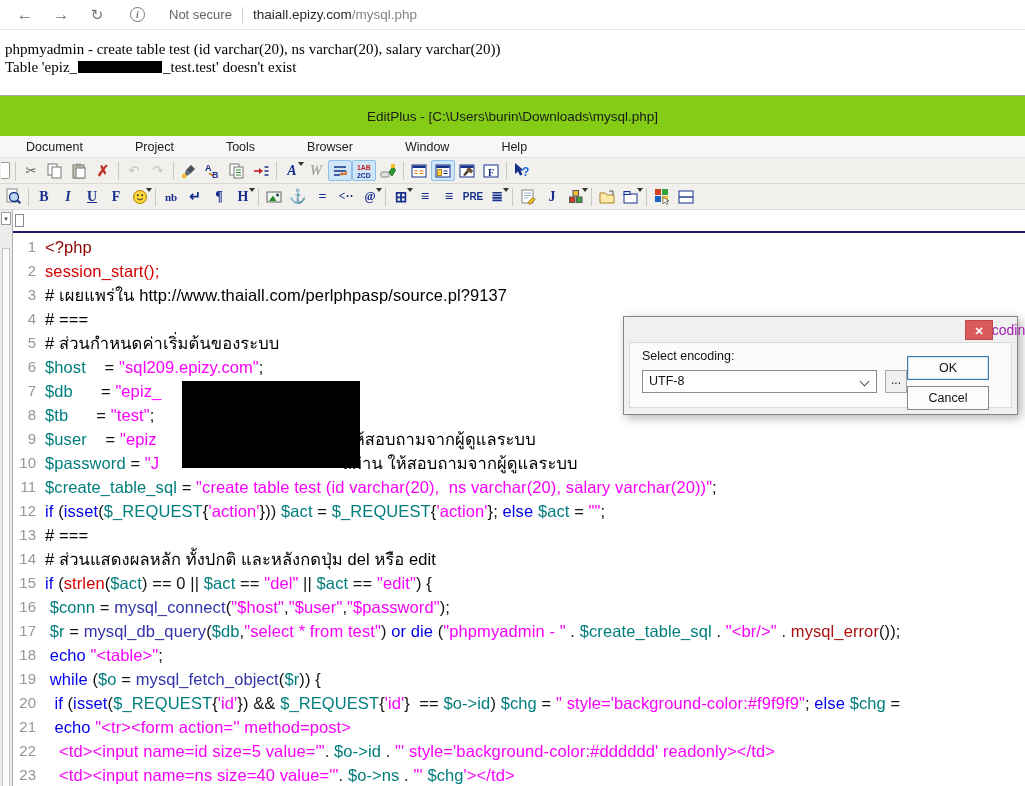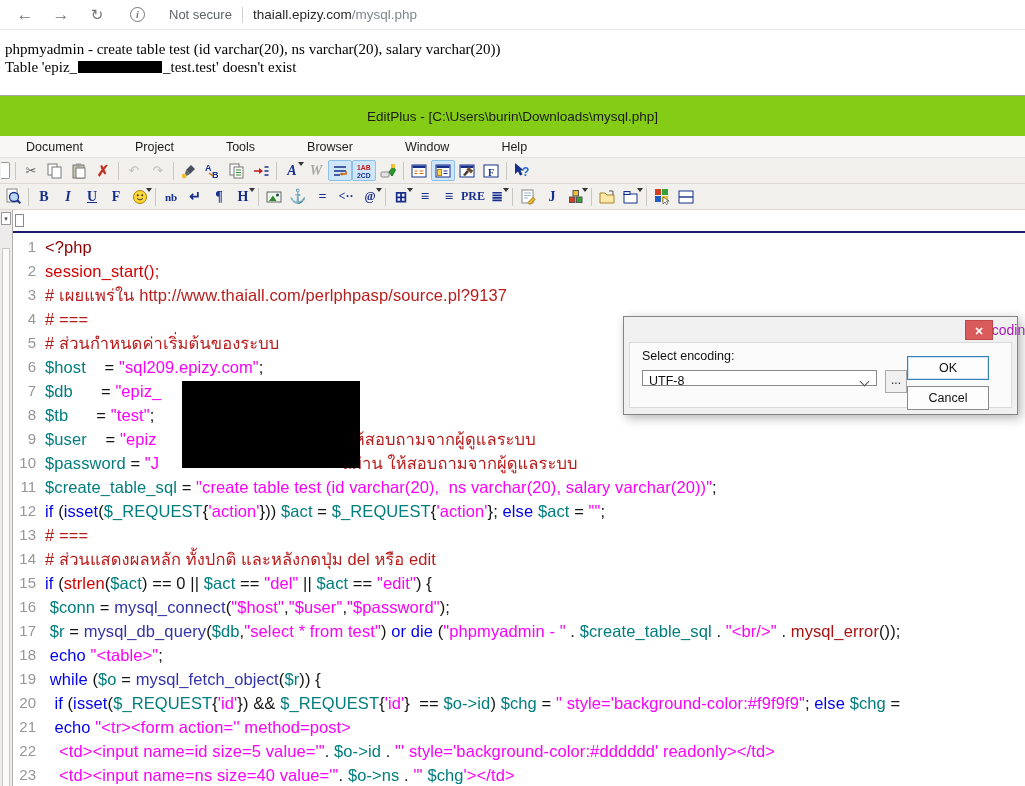--- a/index.html
+++ b/index.html
@@ -47,35 +47,35 @@
                 font-size:7px;color:#555;text-align:center;line-height:11px}
   .lstrip .rail{position:absolute;left:2px;top:38px;bottom:2px;width:8px;background:#fbfbfb;border:1px solid #c8c6c4}
   .emain{flex:1;display:flex;flex-direction:column;overflow:hidden}
   .ruler{height:23px;background:#fff;border-bottom:2px solid #1b1b6e;position:relative;overflow:hidden;
          font-family:"DejaVu Sans Mono",monospace;font-size:15.5px;color:#00008b;line-height:21px;padding-left:44px;white-space:pre}
   .ruler .rbox{position:absolute;left:2px;top:4px;width:9px;height:13px;background:#fff;border:1px solid #8a8a8a}
   .code{flex:1;background:#fff;padding-top:2px;overflow:hidden}
   .cl{display:flex;height:24px;line-height:24px}
   .ln{width:32px;text-align:right;padding-right:9px;flex:none;color:#969696;font-size:15px}
   .ct{white-space:pre;font-size:16.5px;letter-spacing:.1px}
-  .tag{color:#8b0000}.fnr{color:#d40000}.com{color:#b91c1c}.var{color:#007d7d}
+  .tag{color:#8b0000}.fnr{color:#d40000}.com{color:#000000}.var{color:#007d7d}
   .str{color:#fb00fb}.kw{color:#0000ee}.fnb{color:#3333aa}.fnd{color:#aa1111}.pl{color:#141414}
   .gap{display:inline-block}
 
   .code-redact{position:absolute;left:182px;top:381px;width:178px;height:87px;background:#000;z-index:5}
 
   
   .dialog{position:absolute;left:623px;top:316px;width:395px;height:99px;background:#f0f0f0;
           border:1px solid #848484;box-shadow:3px 3px 10px rgba(0,0,0,.3);z-index:10}
   .dtitle{position:absolute;left:16px;top:0;width:100%;height:25px;text-align:right;font-size:14px;color:#a21caf;line-height:26px}
   .dclose{position:absolute;right:24px;top:3px;width:28px;height:20px;background:#d95b5b;color:#fff;
           font-size:11px;font-weight:bold;text-align:center;line-height:20px;border:1px solid #c04848}
   .dpanel{position:absolute;left:5px;right:5px;top:25px;bottom:6px;background:#fbfbfb;border:1px solid #dadada}
   .dlabel{position:absolute;left:12px;top:6px;font-size:12.5px;color:#111}
-  .dcombo{position:absolute;left:12px;top:27px;width:235px;height:16px;background:#fff;border:1px solid #8a8a8a;
+  .dcombo{position:absolute;left:12px;top:27px;width:235px;height:23px;background:#fff;border:1px solid #8a8a8a;
           font-size:12.5px;color:#111;line-height:21px;padding-left:6px}
   .dcombo .chv{position:absolute;right:8px;top:7px;width:7px;height:7px;border-left:1.5px solid #555;border-bottom:1.5px solid #555;transform:rotate(-45deg)}
   .ddots{position:absolute;left:255px;top:27px;width:22px;height:23px;background:#f0f0f0;border:1px solid #a9a9a9;
          font-size:12px;color:#222;text-align:center;line-height:19px}
   .dbtn{position:absolute;left:277px;width:82px;height:24px;background:#fdfdfd;border:1px solid #8a8a8a;
         font-size:12.5px;color:#111;text-align:center;line-height:22px}
   .dbtn.ok{top:13px;border:1px solid #3c7fb1;box-shadow:inset 0 0 0 1px #cde4f7}
   .dbtn.cancel{top:43px}
 </style>
 </head>
@@ -256,21 +256,21 @@
         </svg>
       </span>
     <span class="tbi nv">⚓</span>
     <span class="tbi nv" style="letter-spacing:-1px">=</span>
     <span class="tbi nv" style="font-size:12px">&lt;··</span>
     <span class="tbi nv dd" style="font-size:12px">@</span>
     <span class="sep"></span>
     <span class="tbi nv dd" style="font-size:15px">⊞</span>
     <span class="tbi nv" style="font-size:15px">≡</span>
     <span class="tbi nv" style="font-size:15px">≡</span>
-    <span class="tbi nv" style="font-size:12px;font-family:Liberation Serif, serif">PRE</span>
+    <span class="tbi nv" style="font-size:10px;font-family:Liberation Sans, sans-serif">PRE</span>
     <span class="tbi nv dd" style="font-size:14px">≣</span>
     <span class="sep"></span>
     <span class="tbi">
         <svg width="16" height="16">
           <rect x="2" y="1" width="11" height="13" fill="#fff" stroke="#888"></rect>
           <path d="M4 4 h7 M4 6.5 h7 M4 9 h4" stroke="#9ab4d0"></path>
           <polygon points="8,13.5 13,8.5 15,10.5 10,15.5" fill="#f0c030" stroke="#a07000"></polygon>
         </svg>
       </span>
     <span class="tbi nv">J</span>

